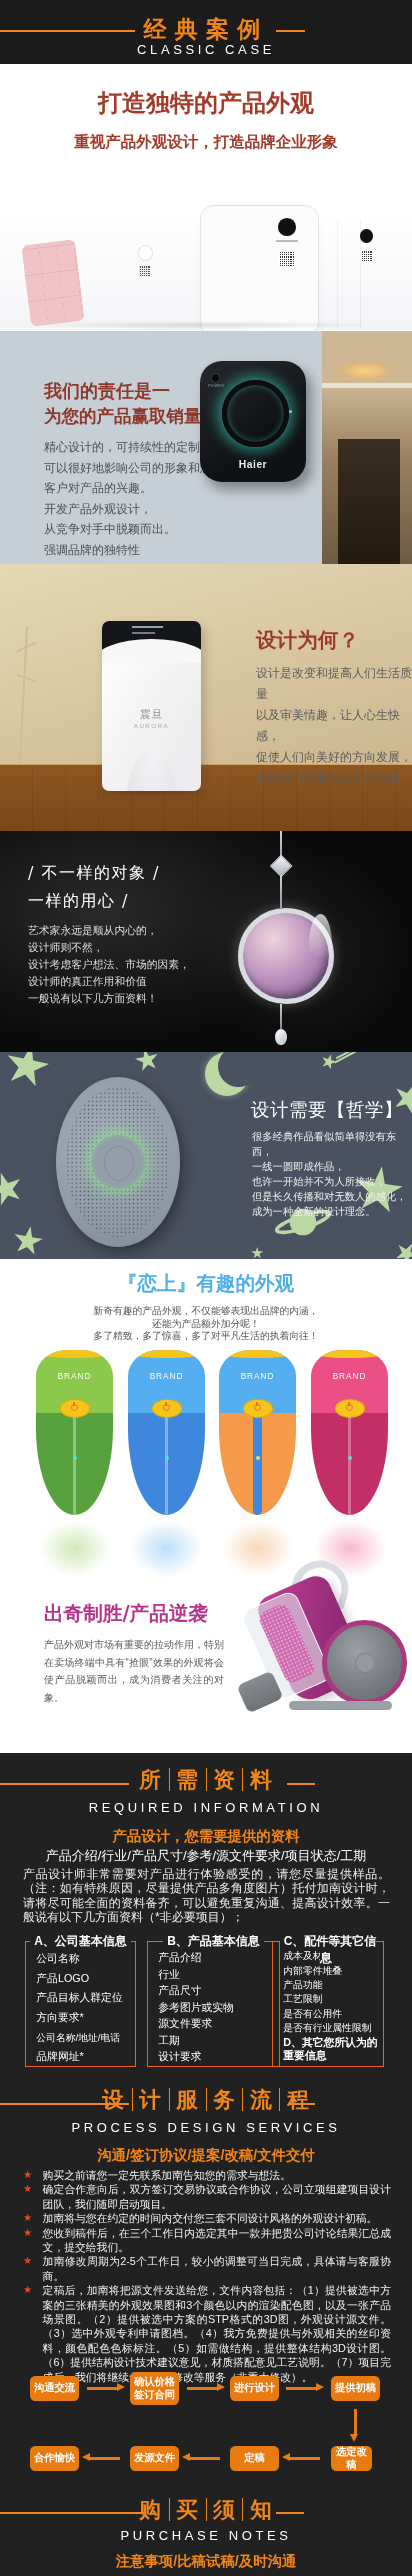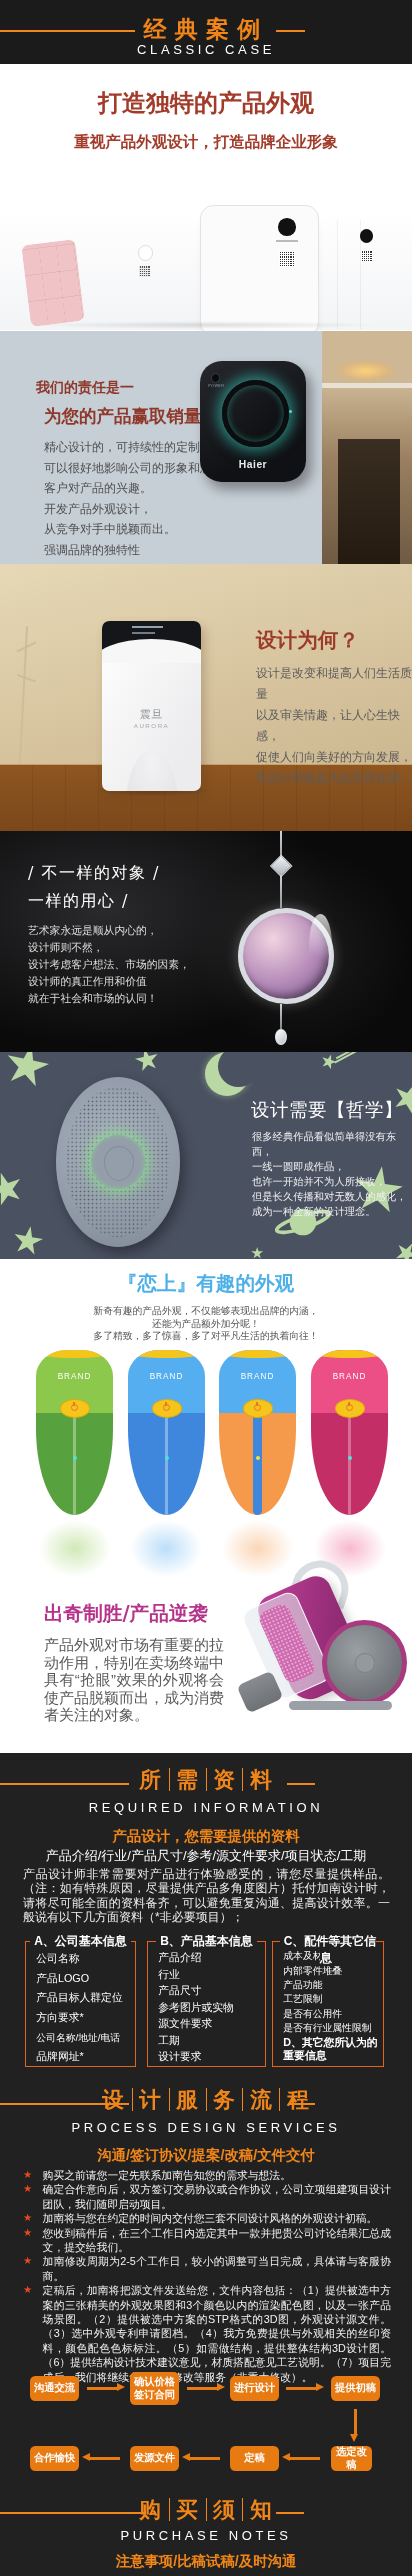--- a/index.html
+++ b/index.html
@@ -66,21 +66,21 @@
     </div>
     <div class="abs" style="left:31px;top:257px;width:350px;height:8.2px;background:radial-gradient(closest-side,rgba(0,0,0,.12),transparent);border-radius:50%;"></div>
   </div>
 
   <div class="band" style="top:331px;height:233px;background:#c6ced6;">
     <div class="abs" style="right:0;top:0;width:90px;height:233px;background:linear-gradient(#cdb795 0 22%,#9a8060 55%,#6e5a43 100%);">
       <div class="abs" style="left:10.3px;top:28px;width:67px;height:24px;background:radial-gradient(closest-side,rgba(255,210,120,.95),rgba(255,180,80,.25) 70%,transparent);border-radius:50%;"></div>
       <div class="abs" style="left:0;top:52px;width:90px;height:5.2px;background:#e9e2d2;"></div>
       <div class="abs" style="left:15.5px;top:108px;width:62px;height:125px;background:linear-gradient(#3a2e22,#241a10);"></div>
     </div>
-    <div class="abs serif" style="left:36px;top:48px;font-size:14px;font-weight:bold;color:#8e392b;">我们的责任是一</div>
+    <div class="abs serif" style="left:44px;top:48px;font-size:18px;font-weight:bold;color:#8e392b;">我们的责任是一</div>
     <div class="abs serif" style="left:44px;top:73px;font-size:17.5px;font-weight:bold;color:#8e392b;">为您的产品赢取销量</div>
     <div class="abs" style="left:44px;top:106px;font-size:12px;line-height:20.6px;color:#4f4f4f;">
       <div>精心设计的，可持续性的定制产品</div>
       <div>可以很好地影响公司的形象和您的</div>
       <div>客户对产品的兴趣。</div>
       <div>开发产品外观设计，</div>
       <div>从竞争对手中脱颖而出。</div>
       <div>强调品牌的独特性</div>
     </div>
 
@@ -120,21 +120,21 @@
 
   <div class="band" style="top:831px;height:262px;background:radial-gradient(ellipse 309px 180px at 25% 30%,#2a2a2c,#0a0a0b 75%);">
     <div class="abs" style="left:196px;top:15.5px;width:216px;height:206px;background:radial-gradient(closest-side,rgba(255,255,255,.07),transparent);"></div>
     <div class="abs serif" style="left:28px;top:32px;font-size:16px;color:#fff;letter-spacing:1.5px;">/ 不一样的对象 /</div>
     <div class="abs serif" style="left:28px;top:60px;font-size:16px;color:#fff;letter-spacing:1.5px;">一样的用心 /</div>
     <div class="abs" style="left:28px;top:91px;font-size:10.8px;line-height:17px;color:#dedede;">
       <div>艺术家永远是顺从内心的，</div>
       <div>设计师则不然，</div>
       <div>设计考虑客户想法、市场的因素，</div>
       <div>设计师的真正作用和价值</div>
-      <div>就在于社会和市场的认同！</div>
+      <div>一般说有以下几方面资料！</div>
     </div>
 
     <div class="abs" style="left:280px;top:0;width:1.5px;height:28px;background:linear-gradient(#cfd3d8,#9aa0a6);"></div>
     <div class="abs" style="left:273px;top:27px;width:14.4px;height:14.4px;border:1.5px solid #d4d8dd;transform:rotate(45deg);background:linear-gradient(135deg,#f2f5f8,#aab1b8);"></div>
     <div class="abs" style="left:280px;top:44px;width:1.5px;height:33px;background:linear-gradient(#cfd3d8,#8d939a);"></div>
     <div class="abs" style="left:238px;top:77px;width:96px;height:96px;border-radius:50%;border:5.7px solid #d8dce1;box-sizing:border-box;background:radial-gradient(circle at 35% 30%,#f0d4e0,#b48ab8 55%,#6e4f80 100%);box-shadow:0 0 12.4px rgba(255,255,255,.25), inset -3.1px -4.1px 7.2px rgba(0,0,0,.35);"></div>
     <div class="abs" style="left:309px;top:83px;width:23px;height:62px;border-radius:50%;background:linear-gradient(200deg,#ffffff,rgba(255,255,255,0) 70%);opacity:.8;"></div>
     <div class="abs" style="left:280px;top:173px;width:1.5px;height:25px;background:linear-gradient(#cfd3d8,#80868d);"></div>
     <div class="abs" style="left:275px;top:198px;width:10.3px;height:14.4px;border-radius:50%;border:1.5px solid #e6eaee;background:linear-gradient(135deg,#fff,#b9c0c7);"></div>
   </div>
@@ -222,21 +222,21 @@
       <div class="abs" style="left:37px;top:106px;width:4.1px;height:4.1px;border-radius:50%;background:#4fe3d6;"></div>
     </div>
   </div>
 
   <div class="band" style="top:1520px;height:233px;background:#fff;">
     <div class="abs" style="left:39px;top:0;width:72px;height:57px;background:radial-gradient(closest-side,rgba(139,200,75,.4),transparent);"></div>
     <div class="abs" style="left:130px;top:0;width:72px;height:57px;background:radial-gradient(closest-side,rgba(85,174,240,.4),transparent);"></div>
     <div class="abs" style="left:222px;top:0;width:72px;height:57px;background:radial-gradient(closest-side,rgba(245,154,75,.4),transparent);"></div>
     <div class="abs" style="left:314px;top:0;width:72px;height:57px;background:radial-gradient(closest-side,rgba(236,79,134,.4),transparent);"></div>
     <div class="abs serif" style="left:44px;top:80px;font-size:19.6px;font-weight:bold;color:#b5338a;">出奇制胜/产品逆袭</div>
-    <div class="abs" style="left:44px;top:116px;width:180px;font-size:15px;line-height:17.5px;color:#5a5a5a;text-align:justify;">产品外观对市场有重要的拉动作用，特别在卖场终端中具有“抢眼”效果的外观将会使产品脱颖而出，成为消费者关注的对象。</div>
+    <div class="abs" style="left:44px;top:116px;width:180px;font-size:10px;line-height:17.5px;color:#5a5a5a;text-align:justify;">产品外观对市场有重要的拉动作用，特别在卖场终端中具有“抢眼”效果的外观将会使产品脱颖而出，成为消费者关注的对象。</div>
 
     <div class="abs" style="left:227px;top:41px;width:180px;height:155px;">
       <div class="abs" style="left:67px;top:0px;width:57px;height:41px;border:7.2px solid #d9dde1;border-bottom:none;border-radius:31px 31px 0 0;box-sizing:border-box;transform:rotate(18deg);"></div>
       <div class="abs" style="left:46px;top:20.6px;width:77px;height:113px;border-radius:15.5px 15.5px 20.6px 20.6px;background:linear-gradient(120deg,#c2409a,#8e2a72 75%);transform:rotate(-24deg);box-shadow:3.1px 5.2px 9.3px rgba(0,0,0,.18);"></div>
       <div class="abs" style="left:30px;top:36px;width:57px;height:95px;border-radius:11.3px;background:rgba(228,233,238,.6);border:1px solid rgba(255,255,255,.9);transform:rotate(-24deg);"></div>
       <div class="abs" style="left:44px;top:44px;width:32px;height:77px;border-radius:9.3px;background:#d06ab0;background-image:radial-gradient(rgba(255,255,255,.8) 0.5px,transparent 0.8px);background-size:3.6px 3.6px;transform:rotate(-24deg);"></div>
       <div class="abs" style="left:95px;top:59px;width:85px;height:85px;border-radius:50%;background:radial-gradient(circle at 40% 35%,#9ba0a5,#707479 70%);border:5.2px solid #a83a80;box-sizing:border-box;"></div>
       <div class="abs" style="left:128px;top:92px;width:19.6px;height:19.6px;border-radius:50%;background:#95989c;border:1.5px solid #7e8186;box-sizing:border-box;"></div>
       <div class="abs" style="left:14.4px;top:116px;width:38px;height:30px;border-radius:6.2px;background:linear-gradient(#888c90,#6e7276);transform:rotate(-24deg);"></div>
       <div class="abs" style="left:62px;top:140px;width:103px;height:9.3px;border-radius:4.6px;background:#9aa0a5;"></div>
@@ -260,21 +260,21 @@
       <div class="bh"><b>A、公司基本信息</b></div>
       <ul style="line-height:19.6px;">
         <li>公司名称</li>
         <li>产品LOGO</li>
         <li>产品目标人群定位</li>
         <li>方向要求*</li>
         <li style="font-size:9.8px;">公司名称/地址/电话</li>
         <li>品牌网址*</li>
       </ul>
     </div>
-    <div class="obox" style="left:147px;top:188px;width:119px;height:126px;">
+    <div class="obox" style="left:147px;top:188px;width:133px;height:126px;">
       <div class="bh"><b>B、产品基本信息</b></div>
       <ul style="line-height:16.5px;">
         <li>产品介绍</li>
         <li>行业</li>
         <li>产品尺寸</li>
         <li>参考图片或实物</li>
         <li>源文件要求</li>
         <li>工期</li>
         <li>设计要求</li>
       </ul>

